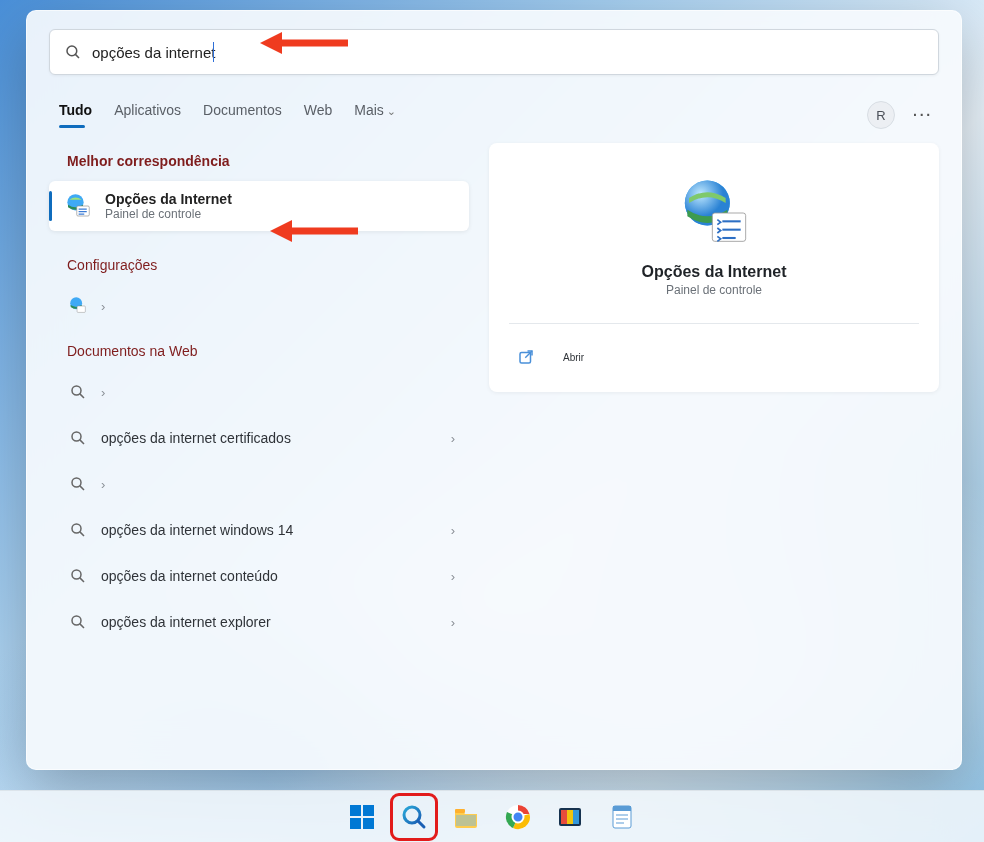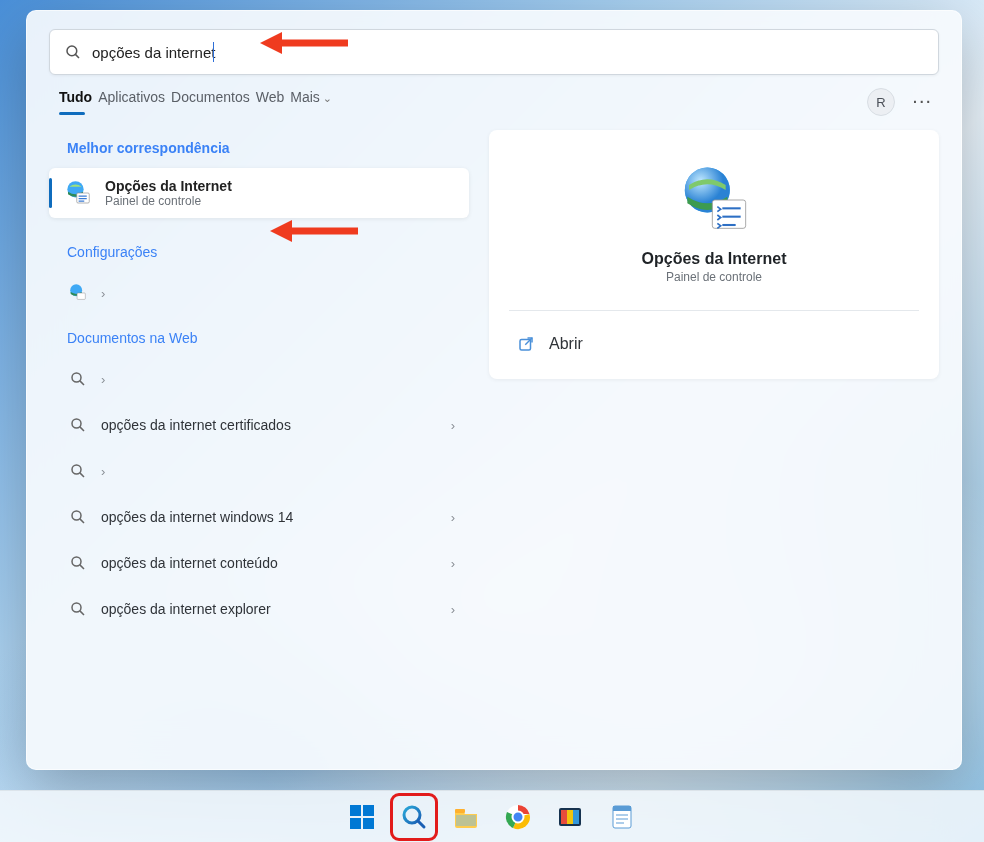--- a/index.html
+++ b/index.html
@@ -48,22 +48,22 @@
   }
   @keyframes blink { 50% { opacity: 0; } }
   .arrow-annot {
     position: absolute;
     pointer-events: none;
   }
   .arrow-annot.one { left: 260px; top: 28px; }
   .arrow-annot.two { left: 270px; top: 216px; }
   .arrow-svg { width: 90px; height: 30px; }
   .tabs-row {
-    display: flex; align-items: center; gap: 6px;
-    margin-top: 13px; padding: 0 6px 0 10px;
+    display: flex; align-items: center; gap: 22px;
+    margin-top: 26px; padding: 0 6px 0 10px;
     font-size: 14px; color: #5a5f66;
   }
   .tab { position: relative; padding-bottom: 10px; cursor: pointer; }
   .tab.active { color: #111; font-weight: 600; }
   .tab.active::after {
     content: ""; position: absolute; left: 0; bottom: 0;
     width: 26px; height: 3px; background: #0f6cbd; border-radius: 2px;
   }
   .tab .chev { font-size: 11px; margin-left: 3px; color:#777; }
   .right-controls { margin-left: auto; display:flex; align-items:center; gap:18px; }
@@ -72,21 +72,21 @@
     background: #eceff3; color:#4a4f57;
     display:flex; align-items:center; justify-content:center;
     font-size: 13px; font-weight:500;
     border:1px solid #d7dde3;
   }
   .more-btn { color:#555; letter-spacing:2px; font-weight:bold; cursor:pointer; font-size:14px; }
   .content { display:flex; margin-top: 14px; }
   .left-col { width: 420px; }
   .right-col { flex:1; margin-left: 20px; }
   .section-header {
-    font-size: 14px; font-weight: 600; color:#3b82f6;
+    font-size: 14px; font-weight: 600; color:#7f1d1d;
     padding: 10px 6px 10px 18px;
   }
   .result-card {
     display:flex; align-items:center; gap:12px;
     padding: 10px 14px; border-radius:6px;
     background:#fff; box-shadow:0 1px 4px rgba(0,0,0,0.08);
     margin: 2px 0 12px 0;
     position:relative;
   }
   .result-card .accent {
@@ -113,23 +113,23 @@
     padding: 22px 20px 10px 20px;
     box-shadow: 0 1px 4px rgba(0,0,0,0.06);
   }
   .preview-header { text-align:center; padding: 8px 0 18px 0; }
   .big-icon { width:80px; height:80px; margin:0 auto 10px auto; }
   .preview-title { font-size:16px; font-weight:600; color:#1f2327; }
   .preview-sub { font-size:12px; color:#6b7178; margin-top:2px; }
   .preview-divider { border:none; border-top:1px solid #e4e8ec; margin: 8px 0; }
   .preview-actions { padding: 4px 0; }
   .preview-action {
-    display:flex; align-items:center; gap:14px;
+    display:flex; align-items:center; gap:28px;
     padding:12px 8px; border-radius:6px; cursor:pointer;
-    font-size:16px; color:#2f3338;
+    font-size:10px; color:#2f3338;
   }
   .preview-action .ext-icon { width:18px; height:18px; color:#4a90d9; }
   
   .taskbar {
     position:absolute; left:0; right:0; bottom:0; height:52px;
     display:flex; align-items:center; justify-content:center;
     gap:10px;
     background: rgba(245,249,253,0.85);
     border-top:1px solid rgba(0,0,0,0.06);
     backdrop-filter: blur(20px);

